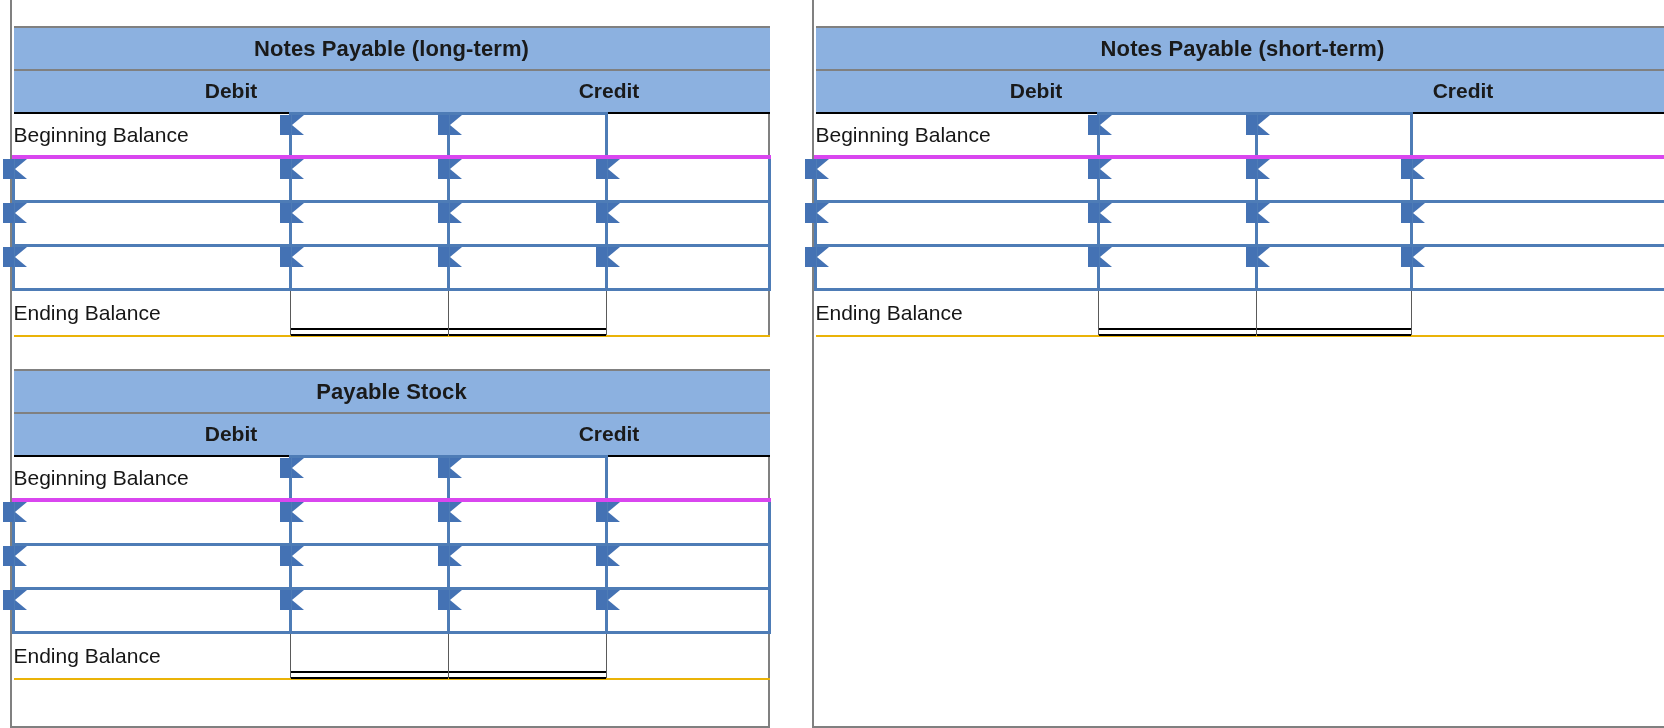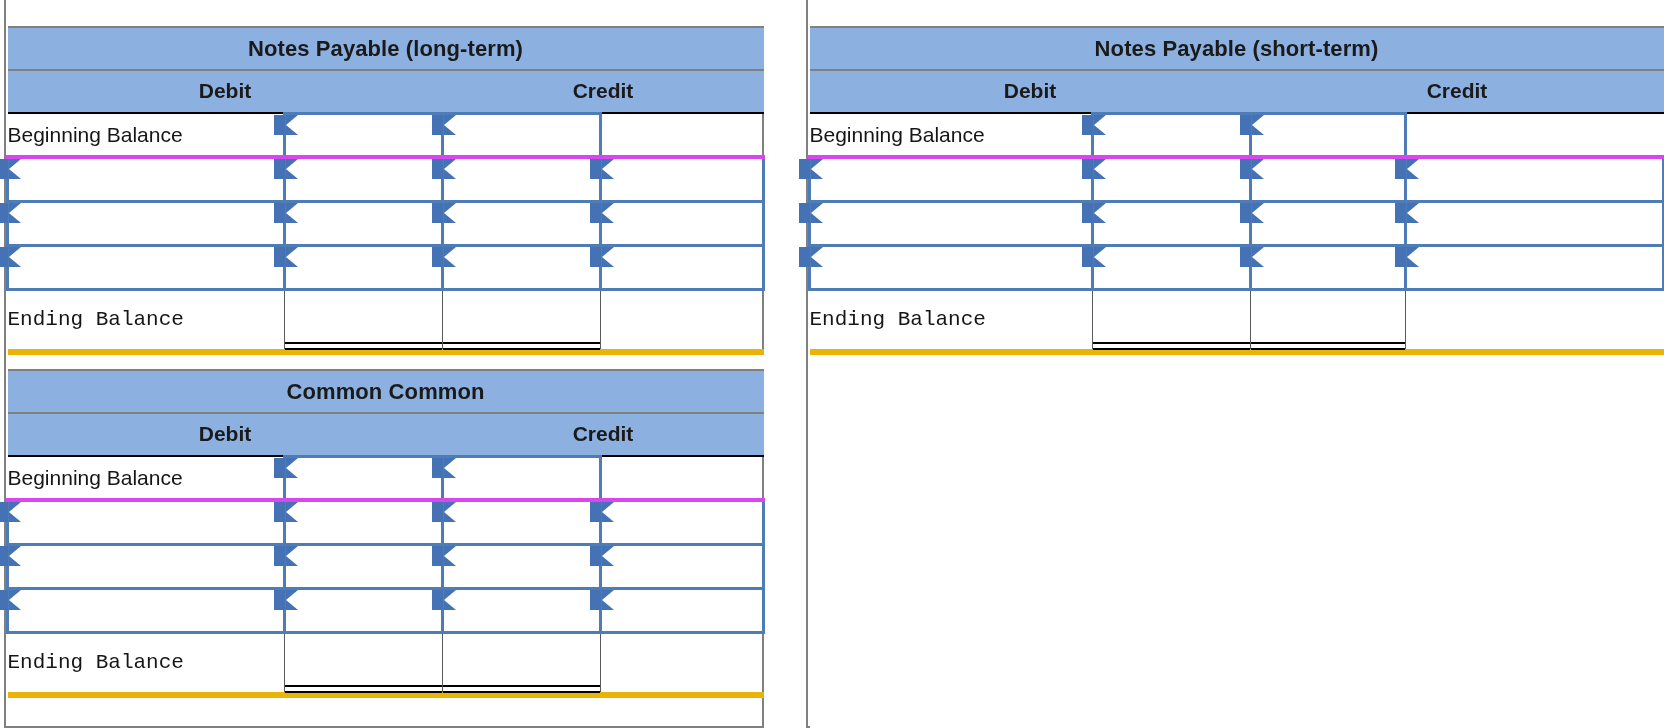--- a/index.html
+++ b/index.html
@@ -21,20 +21,21 @@
 
   
   .panel {
     position: absolute;
     top: 0;
     height: 728px;
     background: #ffffff;
     border-left: 2px solid #808080;
     border-right: 2px solid #808080;
     border-bottom: 2px solid #808080;
+    margin-left: 6px;
   }
   .panel-left  { left: 4px;   width: 760px; }
   .panel-right { left: 806px; width: 858px; border-right: none; }
 
   
   .taccount {
     position: absolute;
     left: 0;
     width: 100%;
     border-collapse: collapse;
@@ -78,21 +79,21 @@
     font-size: 21px;
     color: #161616;
     padding-left: 7px;
     white-space: nowrap;
     background: #ffffff;
   }
 
   
   .row-bal   td { height: 44px; border-bottom: 4px solid #d946ef; }
   .row-entry td { height: 44px; }
-  .row-end   td { height: 63px; border-bottom: 6px solid #eab308; font-family: Liberation Mono, monospace; }
+  .row-end   td { height: 47px; border-bottom: 2px solid #eab308; }
 
   
   .inp {
     position: relative;
     background: #ffffff;
     border: 3px solid #4E7CB6;
   }
   
   .inp .flag {
     position: absolute;
@@ -237,21 +238,21 @@
 
     <table class="taccount" style="top:369px;">
       <colgroup>
         <col style="width:277px">
           <col style="width:158px">
           <col style="width:158px">
           <col style="width:163px">
       </colgroup>
       <tbody>
         <tr>
-          <td class="title-band" colspan="4">Common Common</td>
+          <td class="title-band" colspan="4">Payable Stock</td>
         </tr>
 
         <tr>
           <td class="dc-band dc-debit" colspan="2">Debit</td>
           <td class="dc-band" colspan="2">Credit</td>
         </tr>
 
         <tr class="row-bal">
           <td class="lbl">Beginning Balance</td>
           <td class="inp">

